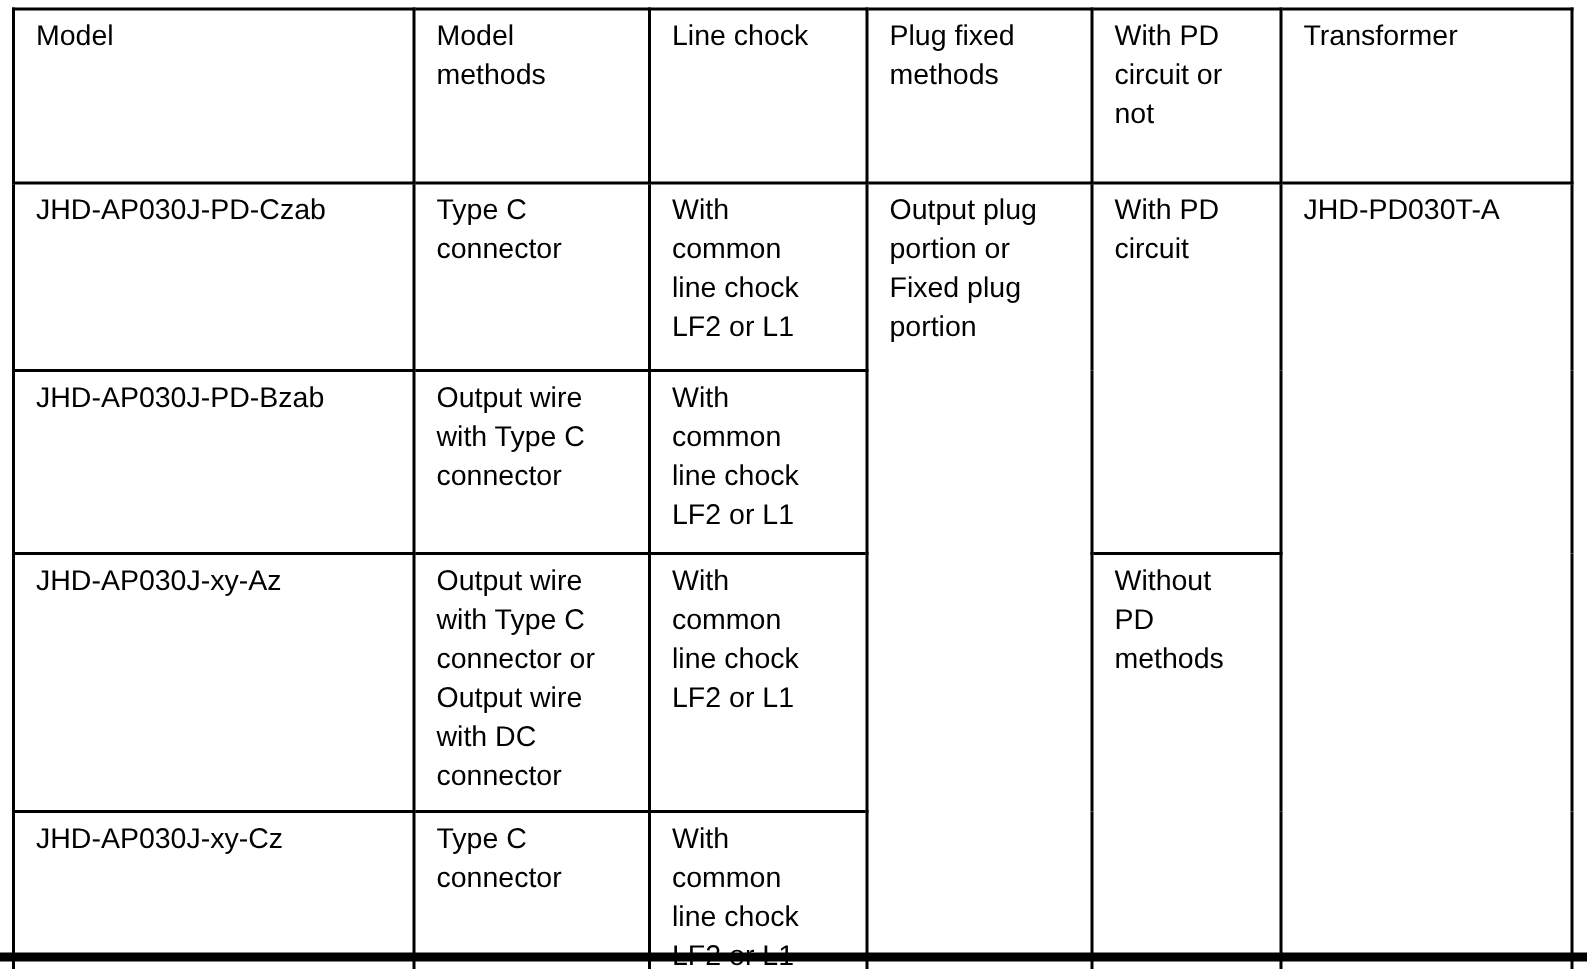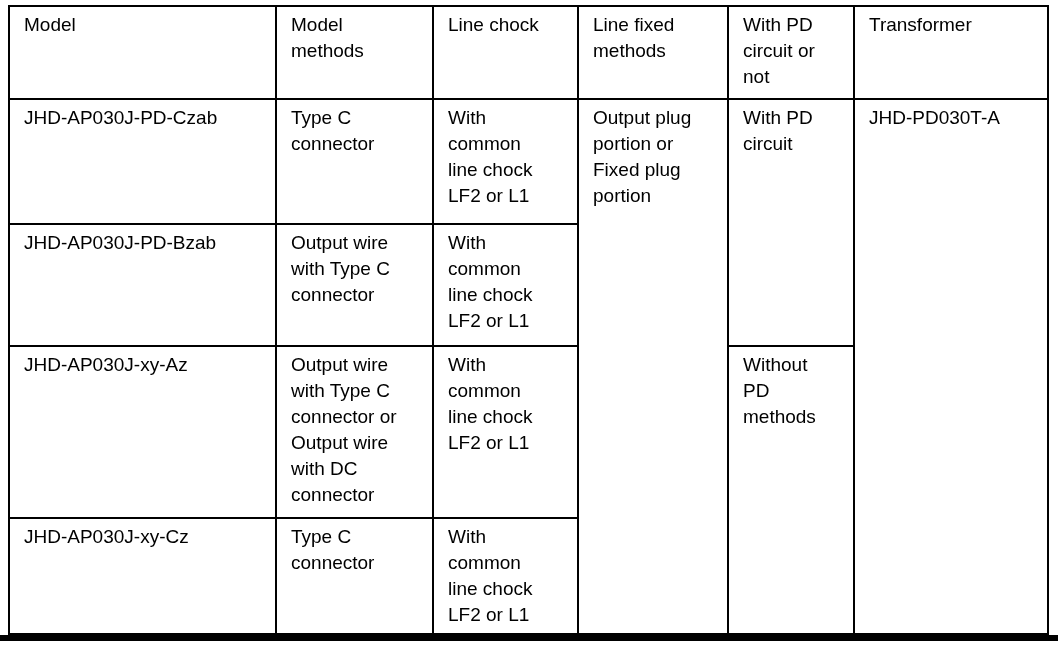--- a/index.html
+++ b/index.html
@@ -56,26 +56,26 @@
     <colgroup>
       <col style="width:267px">
       <col style="width:157px">
       <col style="width:145px">
       <col style="width:150px">
       <col style="width:126px">
       <col style="width:194px">
     </colgroup>
 
     <tbody>
-        <tr style="height:93px">
+        <tr style="height:116px">
       <th>Model</th>
       <th>Model
 methods</th>
       <th>Line chock</th>
-      <th>Line fixed
+      <th>Plug fixed
 methods</th>
       <th>With PD
 circuit or
 not</th>
       <th>Transformer</th>
     </tr>
 
     <tr style="height:125px">
       <td>JHD-AP030J-PD-Czab</td>
       <td>Type C

